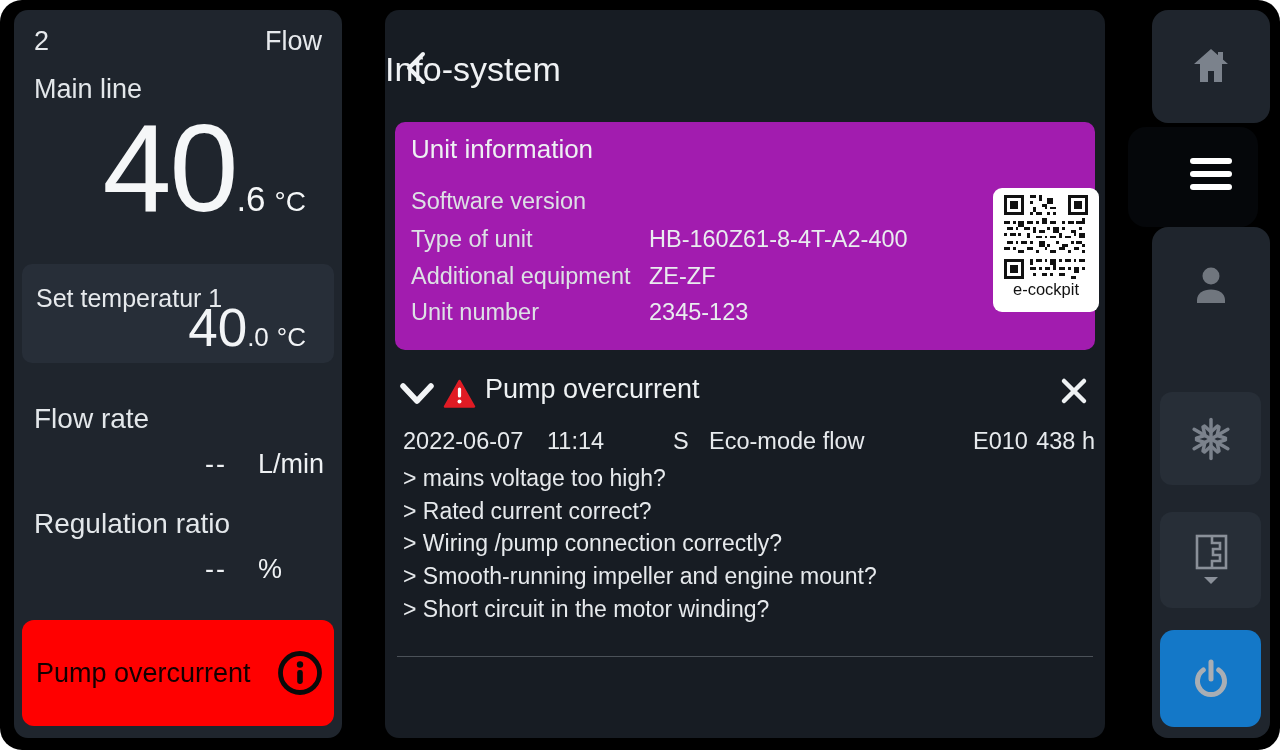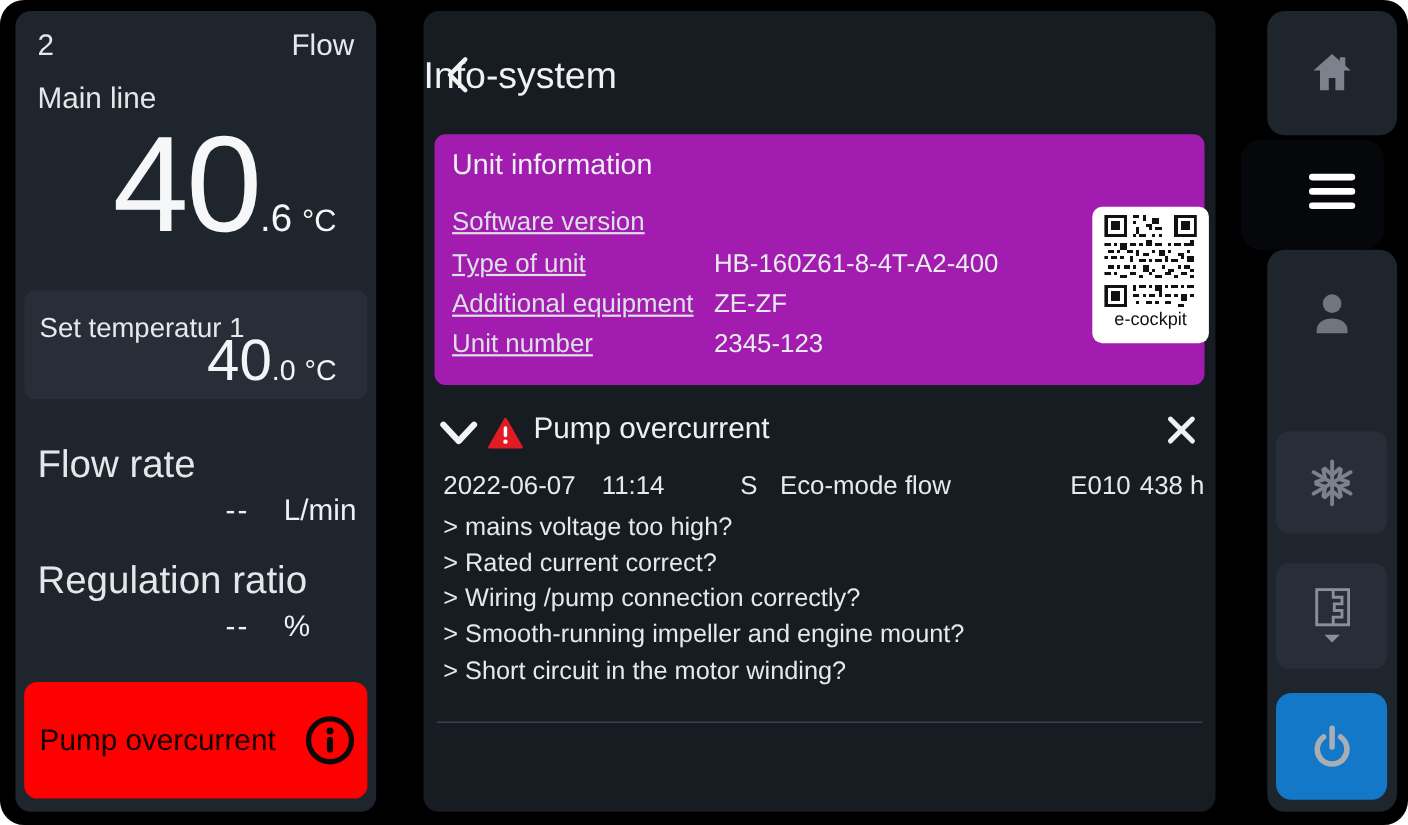--- a/index.html
+++ b/index.html
@@ -14,33 +14,33 @@
   .zp-bigtemp{position:absolute;right:36px;top:96px;display:flex;align-items:baseline;color:#f5f7f8;}
   .zp-bigtemp .big{font-size:124px;line-height:1;font-weight:400;letter-spacing:-2px;}
   .zp-bigtemp .dec{font-size:35px;}
   .zp-bigtemp .unit{font-size:28px;margin-left:9px;}
   .zp-setcard{position:absolute;left:8px;top:254px;width:312px;height:99px;background:#272e38;border-radius:10px;}
   .zp-setlabel{position:absolute;left:14px;top:20px;font-size:25px;color:#e6e9ec;}
   .zp-setval{position:absolute;right:28px;bottom:9px;display:flex;align-items:baseline;color:#f2f4f6;}
   .zp-setval .big{font-size:53px;line-height:1;}
   .zp-setval .dec{font-size:26px;}
   .zp-setval .unit{font-size:26px;margin-left:8px;}
-  .zp-label{position:absolute;left:20px;font-size:35px;color:#e3e7ea;}
+  .zp-label{position:absolute;left:20px;font-size:28px;color:#e3e7ea;}
   .zp-dash{position:absolute;left:191px;font-size:27px;letter-spacing:2px;color:#eef1f3;}
   .zp-unit{position:absolute;left:244px;font-size:27px;color:#eef1f3;}
   .zp-alarm{position:absolute;left:8px;top:610px;width:312px;height:106px;background:#ff0000;border-radius:12px;}
   .zp-alarm-text{position:absolute;left:14px;top:50%;transform:translateY(-50%);font-size:27px;color:#140000;font-weight:500;}
   .zp-alarm-info{position:absolute;right:10px;top:50%;transform:translateY(-50%);width:48px;height:48px;}
   
   #mid{left:385px;top:10px;width:720px;height:728px;background:#171c23;}
   .mid-back{position:absolute;left:18px;top:40px;width:24px;height:36px;}
   .mid-title{position:absolute;left:0;right:0;top:40px;font-size:34px;color:#f0f2f4;}
   .info-card{position:absolute;left:10px;top:112px;width:700px;height:228px;background:#a21caf;border-radius:10px;}
   .ic-title{position:absolute;left:16px;top:12px;font-size:26px;color:#eef1f3;}
-  .ic-label{position:absolute;left:16px;font-size:23.5px;color:#dde1e5;text-decoration:underline;}
+  .ic-label{position:absolute;left:16px;font-size:23.5px;color:#dde1e5;}
   .ic-value{position:absolute;left:254px;font-size:23.5px;color:#e9ecef;}
   .qr-card{position:absolute;left:598px;top:66px;width:106px;height:124px;background:#fff;border-radius:9px;text-align:center;}
   .qr-card svg{margin-top:7px;}
   .qr-caption{font-size:16.5px;color:#111;margin-top:-2px;line-height:1;}
   .al-chevron{position:absolute;left:14px;top:372px;}
   .al-tri{position:absolute;left:58px;top:369px;}
   .al-title{position:absolute;left:100px;top:364px;font-size:27px;color:#eef1f3;}
   .al-close{position:absolute;right:16px;top:366px;}
   .al-meta span{position:absolute;top:418px;font-size:23.5px;color:#e7eaed;}
   .al-item{position:absolute;left:18px;font-size:23px;color:#e6e9ec;}

